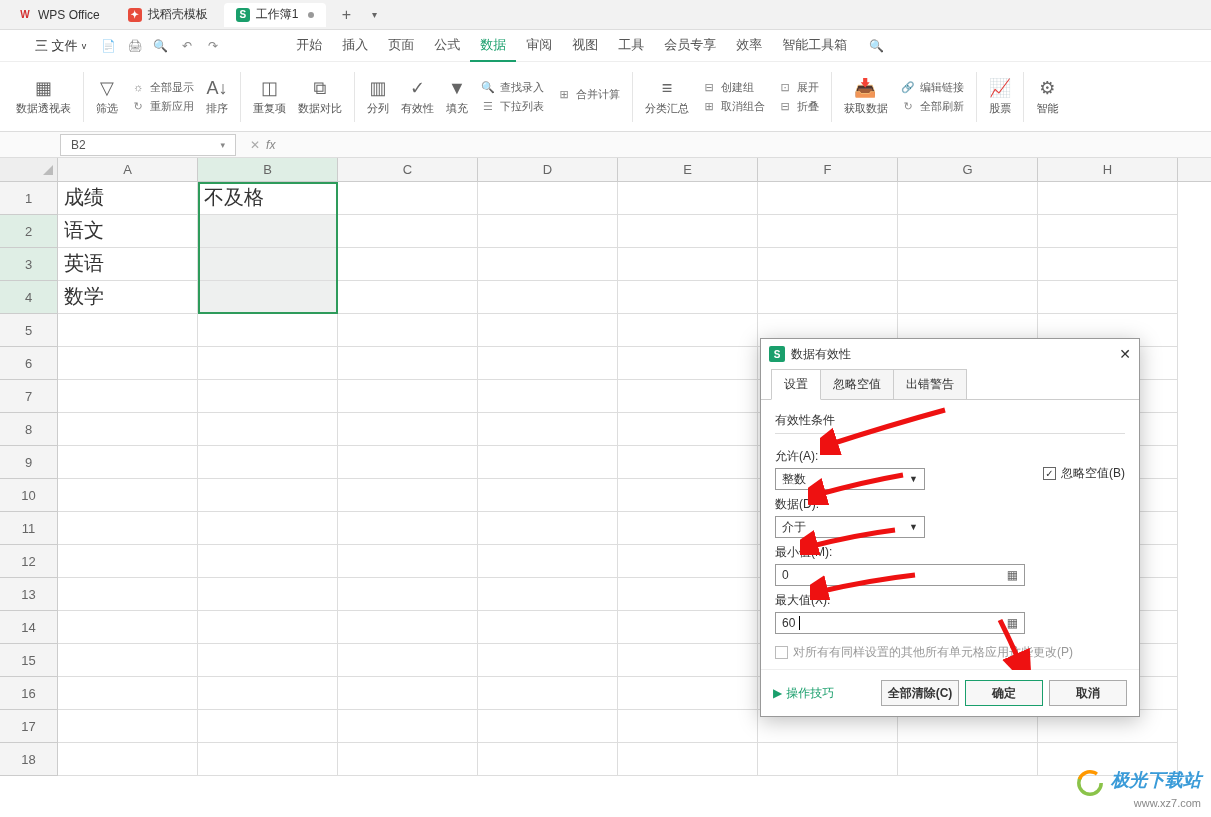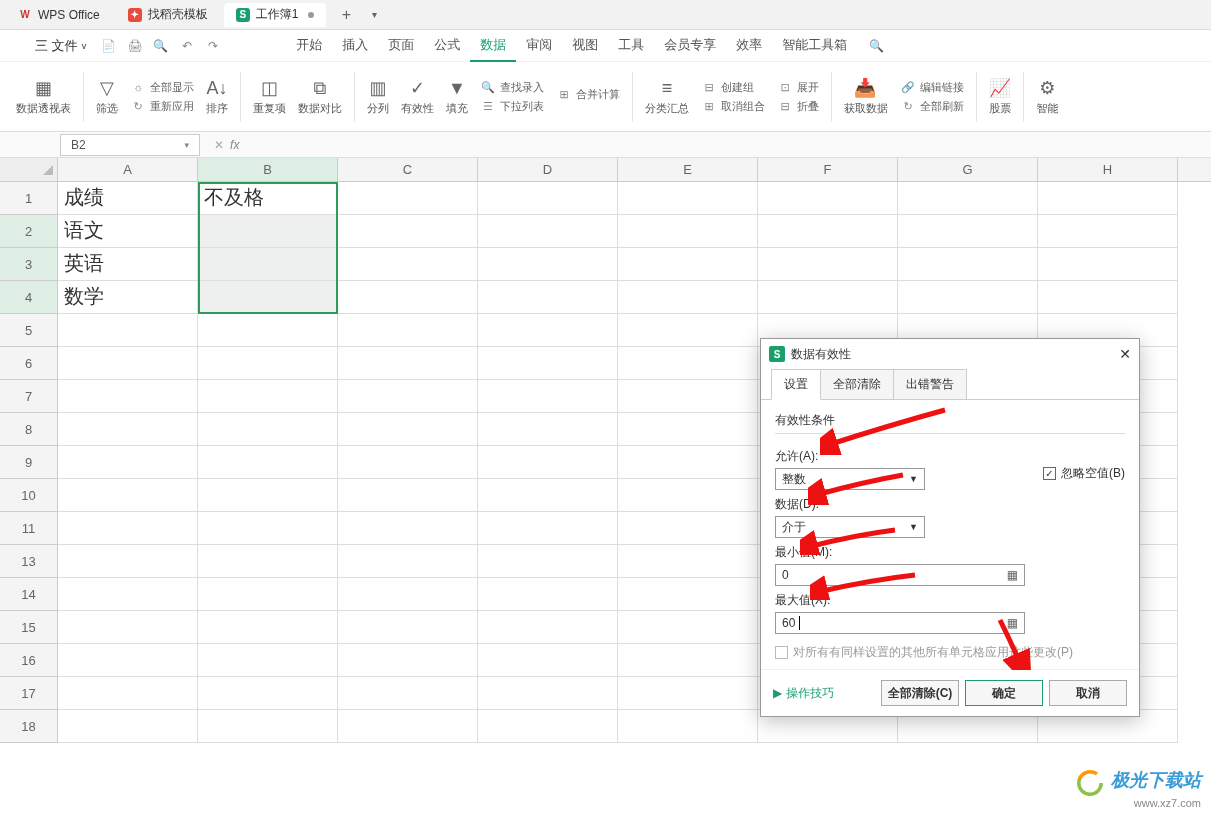--- a/index.html
+++ b/index.html
@@ -27,21 +27,21 @@
 .rgroup { display:flex; flex-direction:column; align-items:center; justify-content:center; padding:0 6px; height:100%; font-size:11px; color:#555; }
 .rgroup .lbl { margin-top:2px; white-space:nowrap; }
 .rgroup.row { flex-direction:column; align-items:flex-start; justify-content:center; }
 .rgroup.row .line { display:flex; align-items:center; font-size:11px; color:#666; margin:2px 0; }
 .rgroup.row .line .ic { width:16px; text-align:center; margin-right:4px; color:#888; }
 .sep { width:1px; height:50px; background:#e5e5e5; margin:0 6px; }
 .big-ico { font-size:18px; color:#666; }
 
 
 .fxrow { height:26px; display:flex; align-items:center; border-bottom:1px solid #ddd; background:#fafafa; }
-.namebox { width:140px; height:22px; border:1px solid #ccc; margin-left:60px; display:flex; align-items:center; padding:4px 10px; background:#fff; font-size:12px; color:#555; justify-content:space-between; }
+.namebox { width:176px; height:22px; border:1px solid #ccc; margin-left:60px; display:flex; align-items:center; padding:4px 10px; background:#fff; font-size:12px; color:#555; justify-content:space-between; }
 .fxbox { flex:1; display:flex; align-items:center; margin-left:8px; }
 .fxbox .clr { color:#aaa; margin:0 6px; }
 .fxbox .fx { font-style:italic; color:#888; margin-right:16px; }
 
 
 .grid { position:relative; }
 .colhead { display:flex; height:24px; background:#f4f4f4; border-bottom:1px solid #ccc; }
 .corner { width:58px; border-right:1px solid #ccc; background:#eee; display:flex; align-items:center; justify-content:flex-end; padding-right:4px; }
 .colh { width:140px; border-right:1px solid #ccc; display:flex; align-items:center; justify-content:center; font-size:13px; color:#666; }
 .colh.sel { background:#dfeee5; }
@@ -390,20 +390,31 @@
         <div class="cell"></div>
         <div class="cell"></div>
         <div class="cell"></div>
         <div class="cell"></div>
         <div class="cell"></div>
         <div class="cell"></div>
         <div class="cell"></div>
         <div class="cell"></div>
       </div>
       <div class="row">
+        <div class="rowh">12</div>
+        <div class="cell"></div>
+        <div class="cell"></div>
+        <div class="cell"></div>
+        <div class="cell"></div>
+        <div class="cell"></div>
+        <div class="cell"></div>
+        <div class="cell"></div>
+        <div class="cell"></div>
+      </div>
+      <div class="row">
         <div class="rowh">13</div>
         <div class="cell"></div>
         <div class="cell"></div>
         <div class="cell"></div>
         <div class="cell"></div>
         <div class="cell"></div>
         <div class="cell"></div>
         <div class="cell"></div>
         <div class="cell"></div>
       </div>
@@ -467,21 +478,21 @@
 </div>
 
 <div class="dialog">
   <div class="dlg-title">
     <span class="ico">S</span>
     <span>数据有效性</span>
     <span class="dlg-close">✕</span>
   </div>
   <div class="dlg-tabs">
     <div class="dlg-tab active">设置</div>
-    <div class="dlg-tab">全部清除</div>
+    <div class="dlg-tab">忽略空值</div>
     <div class="dlg-tab">出错警告</div>
   </div>
   <div class="dlg-body">
     <div class="group-lbl">有效性条件</div>
     <div class="row-flex">
       <div>
         <div class="fldlbl">允许(A):</div>
         <div class="combo">
           <span>整数</span>
           <span class="arr">▼</span>

